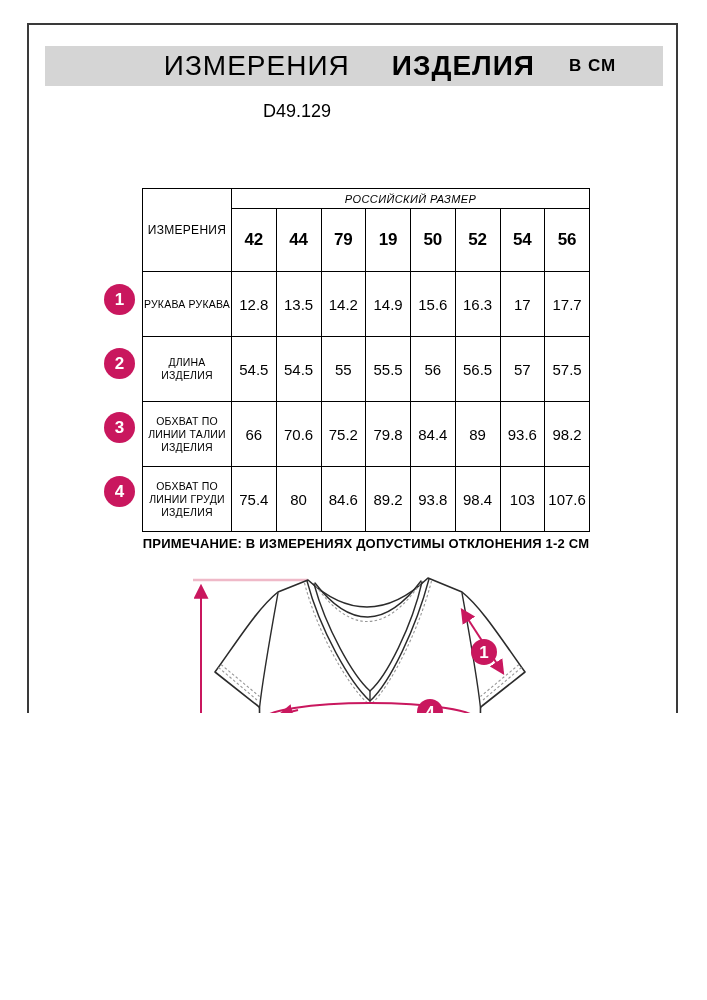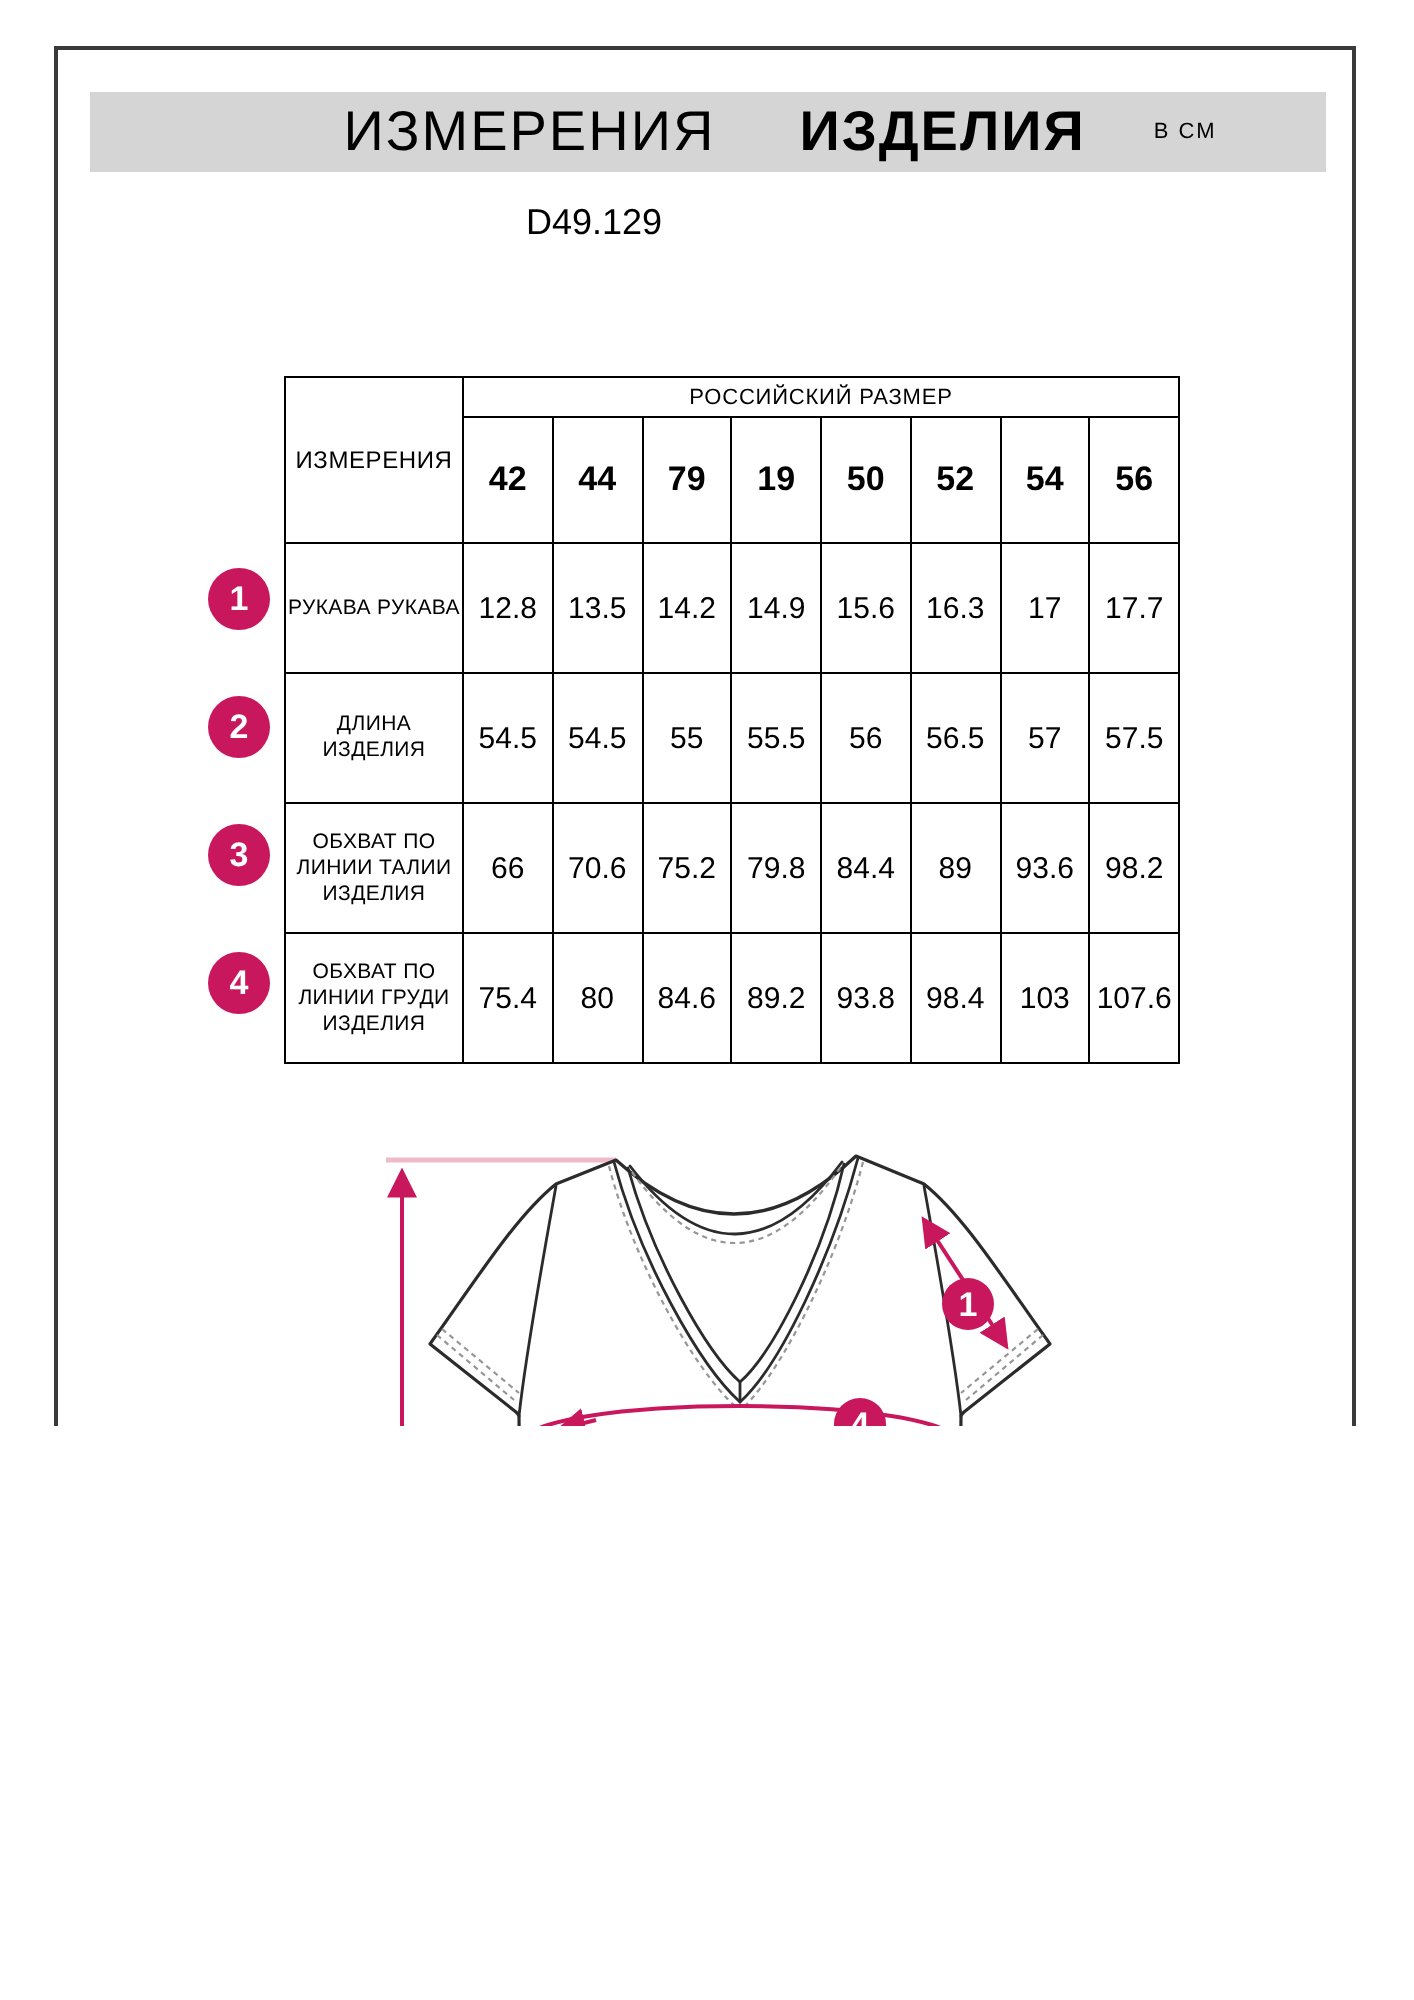--- a/index.html
+++ b/index.html
@@ -11,39 +11,39 @@
     position:absolute;left:27px;top:23px;width:651px;height:942px;
     border:2px solid #3a3a3a;box-sizing:border-box;background:#fff;
   }
   .title-bar{
     position:absolute;left:45px;top:46px;width:618px;height:40px;
     background:#d5d5d5;display:flex;align-items:center;justify-content:center;
     gap:42px;padding-left:72px;box-sizing:border-box;
   }
   .t-reg{font-size:28px;letter-spacing:1px;white-space:nowrap;}
   .t-bold{font-size:28px;font-weight:bold;letter-spacing:1px;white-space:nowrap;}
-  .t-unit{font-size:11px;letter-spacing:1px;white-space:nowrap;margin-left:-8px;}
+  .t-unit{font-size:17px;letter-spacing:1px;white-space:nowrap;margin-left:-8px;font-weight:bold;}
   .article-number{
     position:absolute;left:0;top:101px;width:594px;text-align:center;
     font-size:18px;
   }
   .intro-text{
     position:absolute;left:70px;top:118px;width:566px;text-align:center;
     font-size:15.5px;line-height:21px;white-space:pre-line;
   }
   .size-table{
     position:absolute;left:142px;top:188px;border-collapse:collapse;
     table-layout:fixed;
   }
   .size-table th,.size-table td{
     border:1px solid #000;text-align:center;vertical-align:middle;
     padding:0;background:#fff;
   }
   .th-measure{width:88px;font-size:12px;font-weight:normal;letter-spacing:.3px;}
-  .th-group{height:19px;font-size:11px;font-weight:normal;letter-spacing:.4px;}
+  .th-group{height:19px;font-size:11px;font-weight:normal;letter-spacing:.4px;font-style:italic;}
   .th-size{height:62px;width:43.75px;font-size:17px;font-weight:bold;}
   .td-label{font-size:10.5px;white-space:pre-line;line-height:13px;letter-spacing:.2px;}
   .td-val{height:64px;font-size:15px;}
   .row-badge{
     position:absolute;left:104px;width:31px;height:31px;border-radius:50%;
     background:#c9175e;color:#fff;font-size:17px;font-weight:bold;
     display:flex;align-items:center;justify-content:center;
   }
   .note-text{
     position:absolute;left:104px;top:536px;width:524px;text-align:center;
@@ -132,20 +132,21 @@
           <td class="td-val">107.6</td>
         </tr>
       </tbody>
   </table>
 
   <div class="row-badge" style="top:284px">1</div>
   <div class="row-badge" style="top:348px">2</div>
   <div class="row-badge" style="top:412px">3</div>
   <div class="row-badge" style="top:476px">4</div>
 
+  <div class="note-text">ПРИМЕЧАНИЕ: В ИЗМЕРЕНИЯХ ДОПУСТИМЫ ОТКЛОНЕНИЯ 1-2 СМ</div>
 
   <svg class="diagram" width="420" height="412" viewBox="0 0 420 412">
     <defs>
       <marker id="arrA" viewBox="0 0 10 10" refX="8.5" refY="5" markerWidth="7.5" markerHeight="7.5" orient="auto-start-reverse">
         <path d="M0,0 L10,5 L0,10 Z" fill="#c9175e"></path>
       </marker>
     </defs>
 
     <path d="M43,20 H158" stroke="#efb9c8" stroke-width="2.5" fill="none"></path>
     <path d="M43,364 H163" stroke="#efb9c8" stroke-width="2.5" fill="none"></path>

